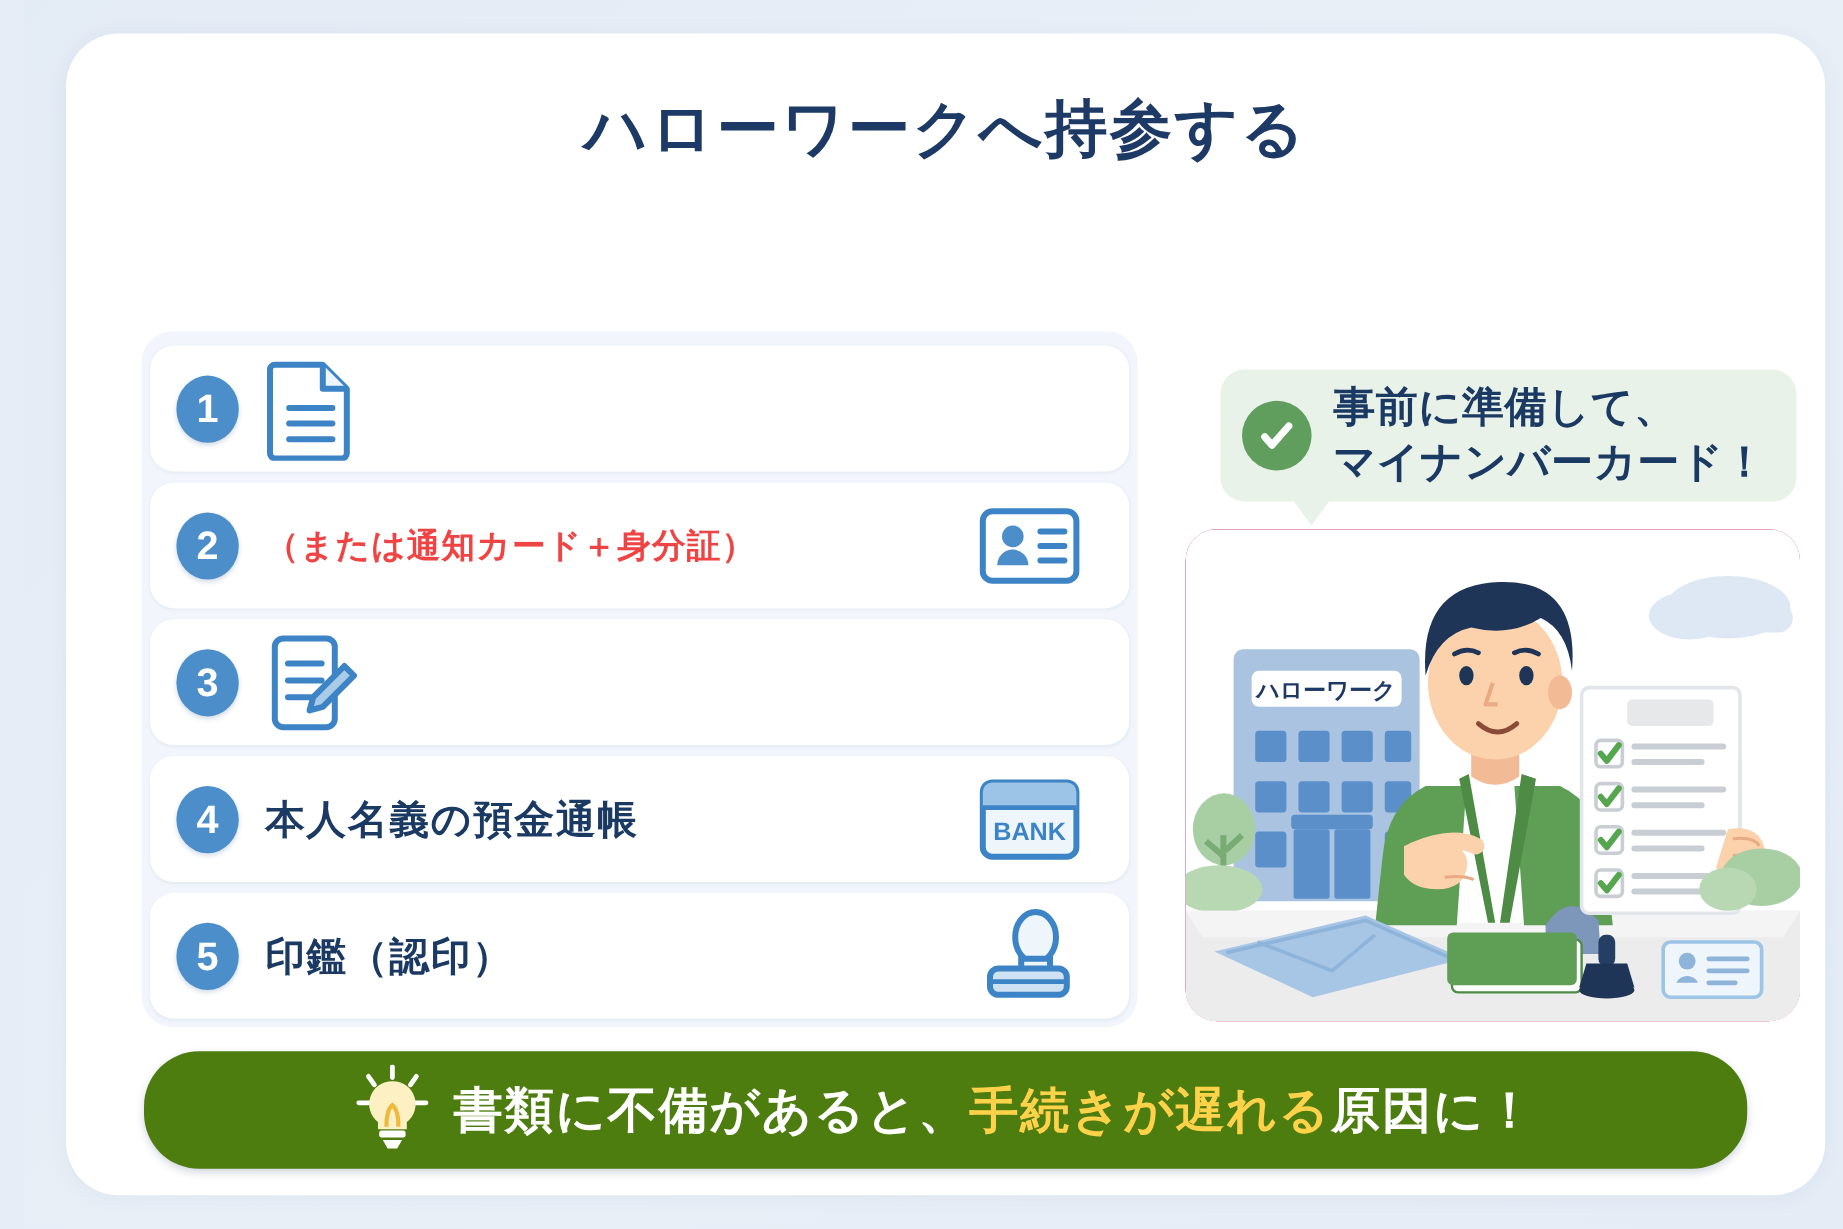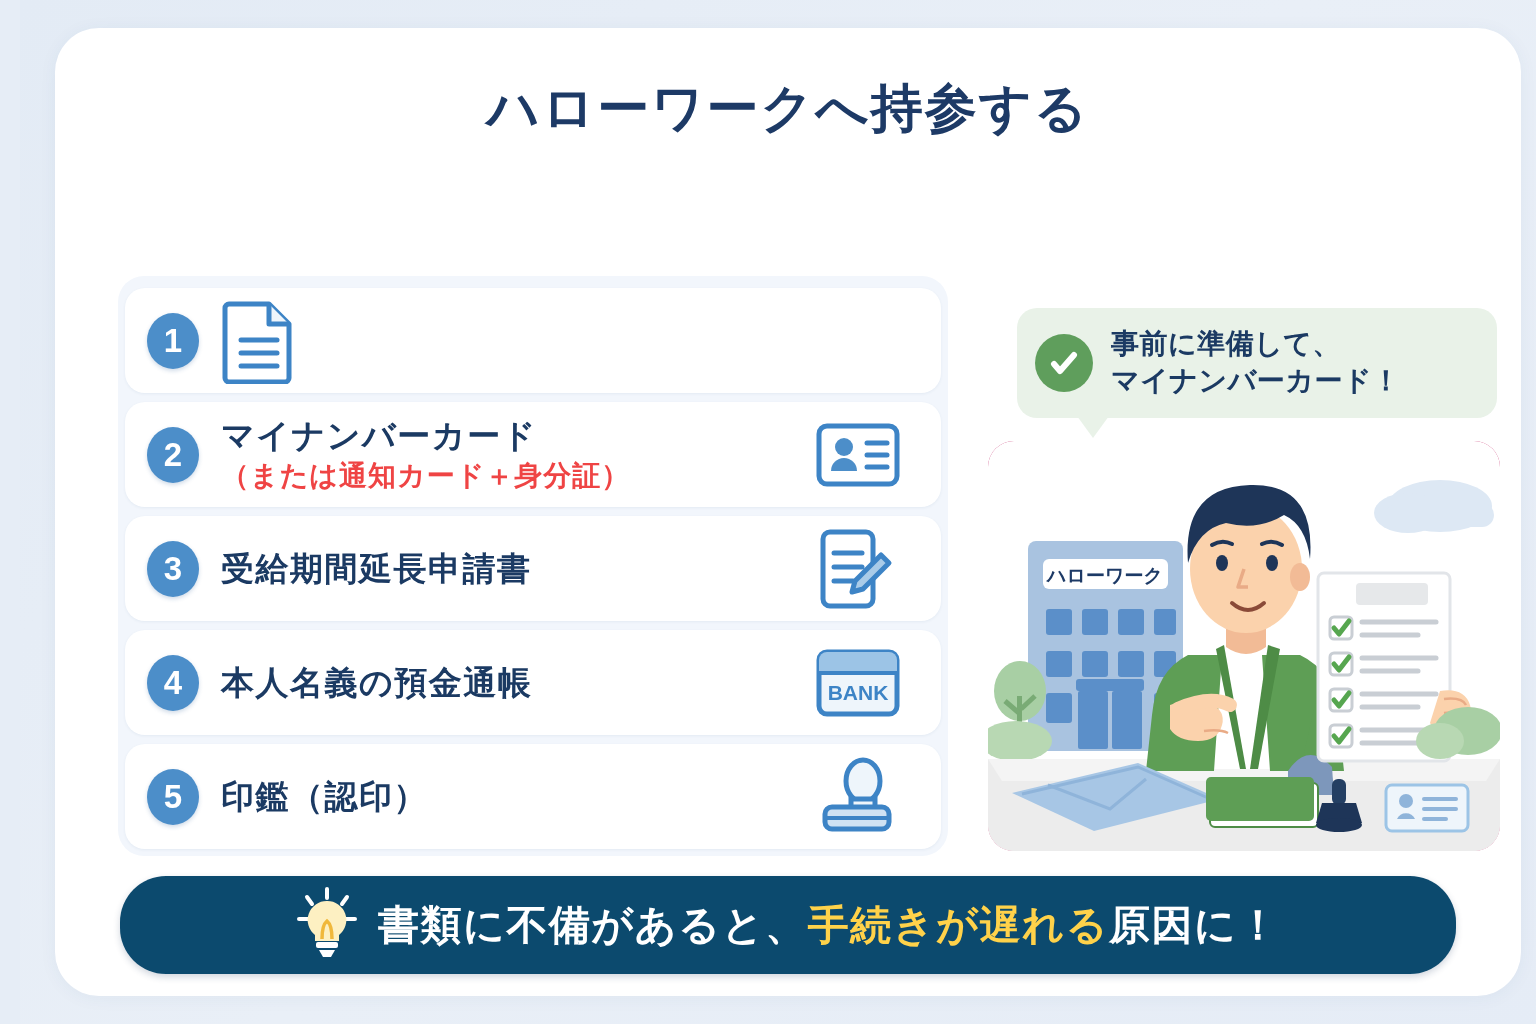--- a/index.html
+++ b/index.html
@@ -102,35 +102,35 @@
     border-right:16px solid transparent;
     border-top:22px solid #e9f2e8;
   }
   .check-circle {
     flex:0 0 auto;
     width:58px; height:58px; border-radius:50%;
     background:#5f9e5c;
     display:flex; align-items:center; justify-content:center;
     margin-right:18px;
   }
-  .bubble-text { font-size:28px; font-weight:700; color:#1b3a63; line-height:1.32; letter-spacing:0.5px; }
+  .bubble-text { font-size:35px; font-weight:700; color:#1b3a63; line-height:1.32; letter-spacing:0.5px; }
 
   .scene {
     position:absolute; left:8px; top:165px;
     width:512px; height:410px;
     background:#be185d;
     border-radius:26px;
     overflow:hidden;
   }
 
   
   .banner {
     position:absolute; left:65px; top:848px;
     width:1336px; height:98px;
-    background:#0c4a6e;
+    background:#4d7c0f;
     border-radius:46px;
     display:flex; align-items:center; justify-content:center;
     gap:20px;
     box-shadow:0 3px 7px rgba(25,50,90,0.2);
   }
   .banner-text {
     font-size:41px; font-weight:700; color:#ffffff;
     letter-spacing:1.5px; white-space:nowrap;
   }
   .hl { color:#ffd24a; }
@@ -157,40 +157,36 @@
             <line x1="20" y1="42" x2="56" y2="42" stroke="#3d84c6" stroke-width="5" stroke-linecap="round"></line>
             <line x1="20" y1="55" x2="56" y2="55" stroke="#3d84c6" stroke-width="5" stroke-linecap="round"></line>
             <line x1="20" y1="68" x2="56" y2="68" stroke="#3d84c6" stroke-width="5" stroke-linecap="round"></line>
           </svg>
         </div>
       </div>
 
       <div class="item-card">
         <div class="badge">2</div>
         <div class="item-text">
-          <div class="item-main">マイナンバーカード</div>
           <div class="item-sub">（または通知カード＋身分証）</div>
         </div>
         <div class="item-icon">
           <svg width="86" height="68" viewBox="0 0 86 68">
             <rect x="4" y="5" width="78" height="58" rx="8" fill="#ffffff" stroke="#3d84c6" stroke-width="5"></rect>
             <circle cx="29" cy="26" r="9" fill="#4c8ec9"></circle>
             <path d="M16 50 a13 13 0 0 1 26 0 z" fill="#4c8ec9"></path>
             <line x1="52" y1="22" x2="72" y2="22" stroke="#3d84c6" stroke-width="5" stroke-linecap="round"></line>
             <line x1="52" y1="34" x2="72" y2="34" stroke="#3d84c6" stroke-width="5" stroke-linecap="round"></line>
             <line x1="52" y1="46" x2="72" y2="46" stroke="#3d84c6" stroke-width="5" stroke-linecap="round"></line>
           </svg>
         </div>
       </div>
 
       <div class="item-card">
         <div class="badge">3</div>
-        <div class="item-text">
-          <div class="item-main">受給期間延長申請書</div>
-        </div>
         <div class="item-icon">
           <svg width="80" height="84" viewBox="0 0 80 84">
             <rect x="8" y="5" width="50" height="74" rx="7" fill="#ffffff" stroke="#3d84c6" stroke-width="5"></rect>
             <line x1="19" y1="26" x2="47" y2="26" stroke="#3d84c6" stroke-width="5" stroke-linecap="round"></line>
             <line x1="19" y1="40" x2="47" y2="40" stroke="#3d84c6" stroke-width="5" stroke-linecap="round"></line>
             <line x1="19" y1="54" x2="38" y2="54" stroke="#3d84c6" stroke-width="5" stroke-linecap="round"></line>
             <path d="M66 28 l8 8 -26 26 -11 3 3 -11 z" fill="#a9cbe8" stroke="#3d84c6" stroke-width="5" stroke-linejoin="round"></path>
           </svg>
         </div>
       </div>

